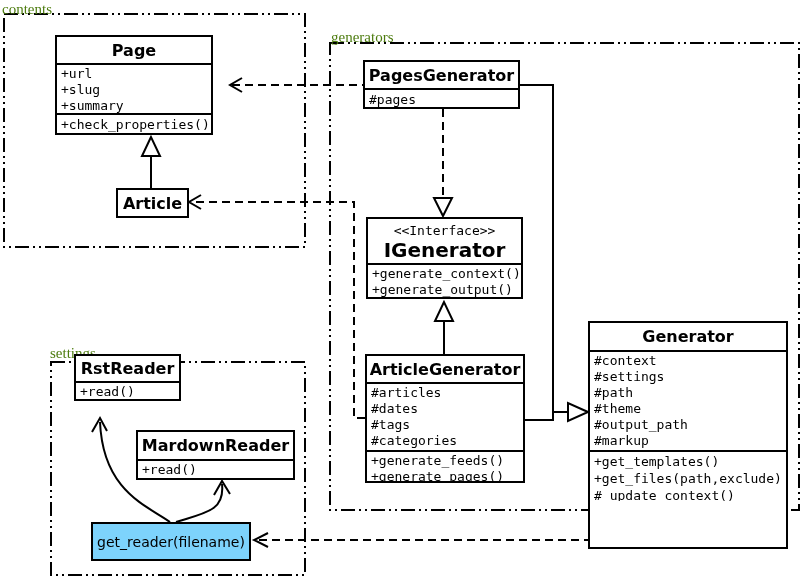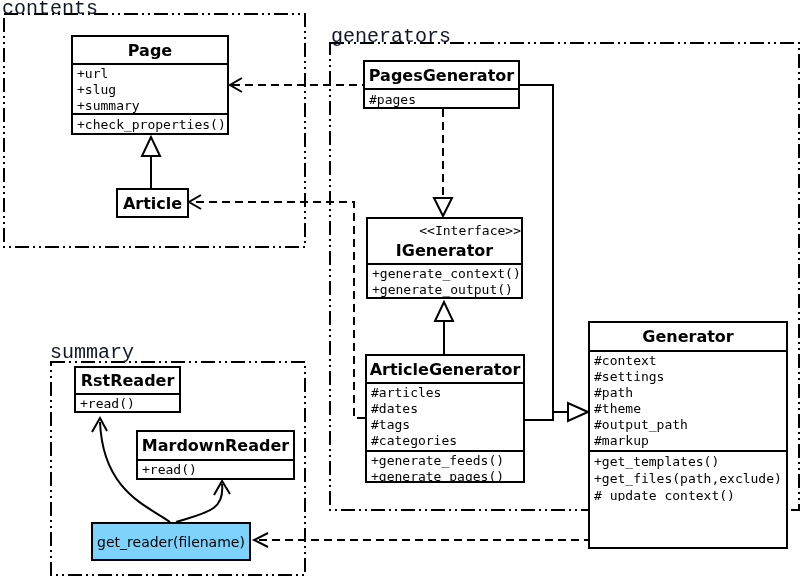--- a/index.html
+++ b/index.html
@@ -2,40 +2,40 @@
 <html><head>
 <meta charset="utf-8">
 <style>
   html,body{margin:0;padding:0;background:#ffffff;}
   #canvas{
     position:relative;width:803px;height:579px;background:#ffffff;
     font-family:"DejaVu Sans",sans-serif;color:#000;overflow:hidden;
   }
   #wires{position:absolute;left:0;top:0;}
   .pkg-label{
-    position:absolute;font-size:20px;line-height:18px;color:#0f172a;
-    font-family:Liberation Mono, monospace;white-space:nowrap;
+    position:absolute;font-size:15px;line-height:18px;color:#4d7c0f;
+    font-family:Liberation Serif, serif;white-space:nowrap;
   }
   .uml-box{
     position:absolute;background:#ffffff;border:2px solid #000;
     box-sizing:border-box;
   }
   .comp{box-sizing:border-box;overflow:hidden;}
   .comp + .comp{border-top:2px solid #000;}
   .title{
     display:flex;align-items:center;justify-content:center;
     font-weight:bold;font-size:16px;white-space:nowrap;
     font-family:"DejaVu Sans",sans-serif;
   }
   .stereotype{
-    text-align:right;font-family:"DejaVu Sans Mono",monospace;
+    text-align:center;font-family:"DejaVu Sans Mono",monospace;
     font-size:13px;line-height:18px;padding-top:3px;white-space:nowrap;
   }
   .iface-name{
-    text-align:center;font-weight:bold;font-size:16px;line-height:21px;
+    text-align:center;font-weight:bold;font-size:20px;line-height:21px;
     white-space:nowrap;font-family:"DejaVu Sans",sans-serif;
   }
   .members{padding:1px 8px 0 4px;}
   .line{
     font-family:"DejaVu Sans Mono",monospace;font-size:13px;
     line-height:16px;white-space:pre;
   }
   .lh17 .line{line-height:17px;}
   .lh18 .line{line-height:18px;}
   .plain-box{
@@ -81,23 +81,23 @@
     <g fill="#ffffff" stroke="#000000" stroke-width="2">
       <polygon points="151,137 142,156 160,156"></polygon>
       <polygon points="443,216 434,198 452,198"></polygon>
       <polygon points="444,302 435,321 453,321"></polygon>
       <polygon points="588,412 568,403 568,421"></polygon>
     </g>
   </svg>
 
   <div class="pkg-label" style="left:2px;top:0px">contents</div>
   <div class="pkg-label" style="left:331px;top:28px">generators</div>
-  <div class="pkg-label" style="left:50px;top:344px">summary</div>
+  <div class="pkg-label" style="left:50px;top:344px">settings</div>
 
-  <div class="uml-box" style="left:71px;top:35px;width:158px;height:100px">
+  <div class="uml-box" style="left:55px;top:35px;width:158px;height:100px">
     <div class="comp title" style="height:26px">Page</div>
     <div class="comp members" style="height:50px">
       <div class="line">+url</div>
       <div class="line">+slug</div>
       <div class="line">+summary</div>
     </div>
     <div class="comp members lh18" style="height:24px">
       <div class="line">+check_properties()</div>
     </div>
   </div>
@@ -148,21 +148,21 @@
       <div class="line">#output_path</div>
       <div class="line">#markup</div>
     </div>
     <div class="comp members lh17" style="height:51px">
       <div class="line">+get_templates()</div>
       <div class="line">+get_files(path,exclude)</div>
       <div class="line">#_update_context()</div>
     </div>
   </div>
 
-  <div class="uml-box" style="left:74px;top:366px;width:107px;height:47px">
+  <div class="uml-box" style="left:74px;top:354px;width:107px;height:47px">
     <div class="comp title" style="height:25px">RstReader</div>
     <div class="comp members" style="height:18px">
       <div class="line">+read()</div>
     </div>
   </div>
 
   <div class="uml-box" style="left:136px;top:430px;width:159px;height:50px">
     <div class="comp title" style="height:27px">MardownReader</div>
     <div class="comp members" style="height:19px">
       <div class="line">+read()</div>

